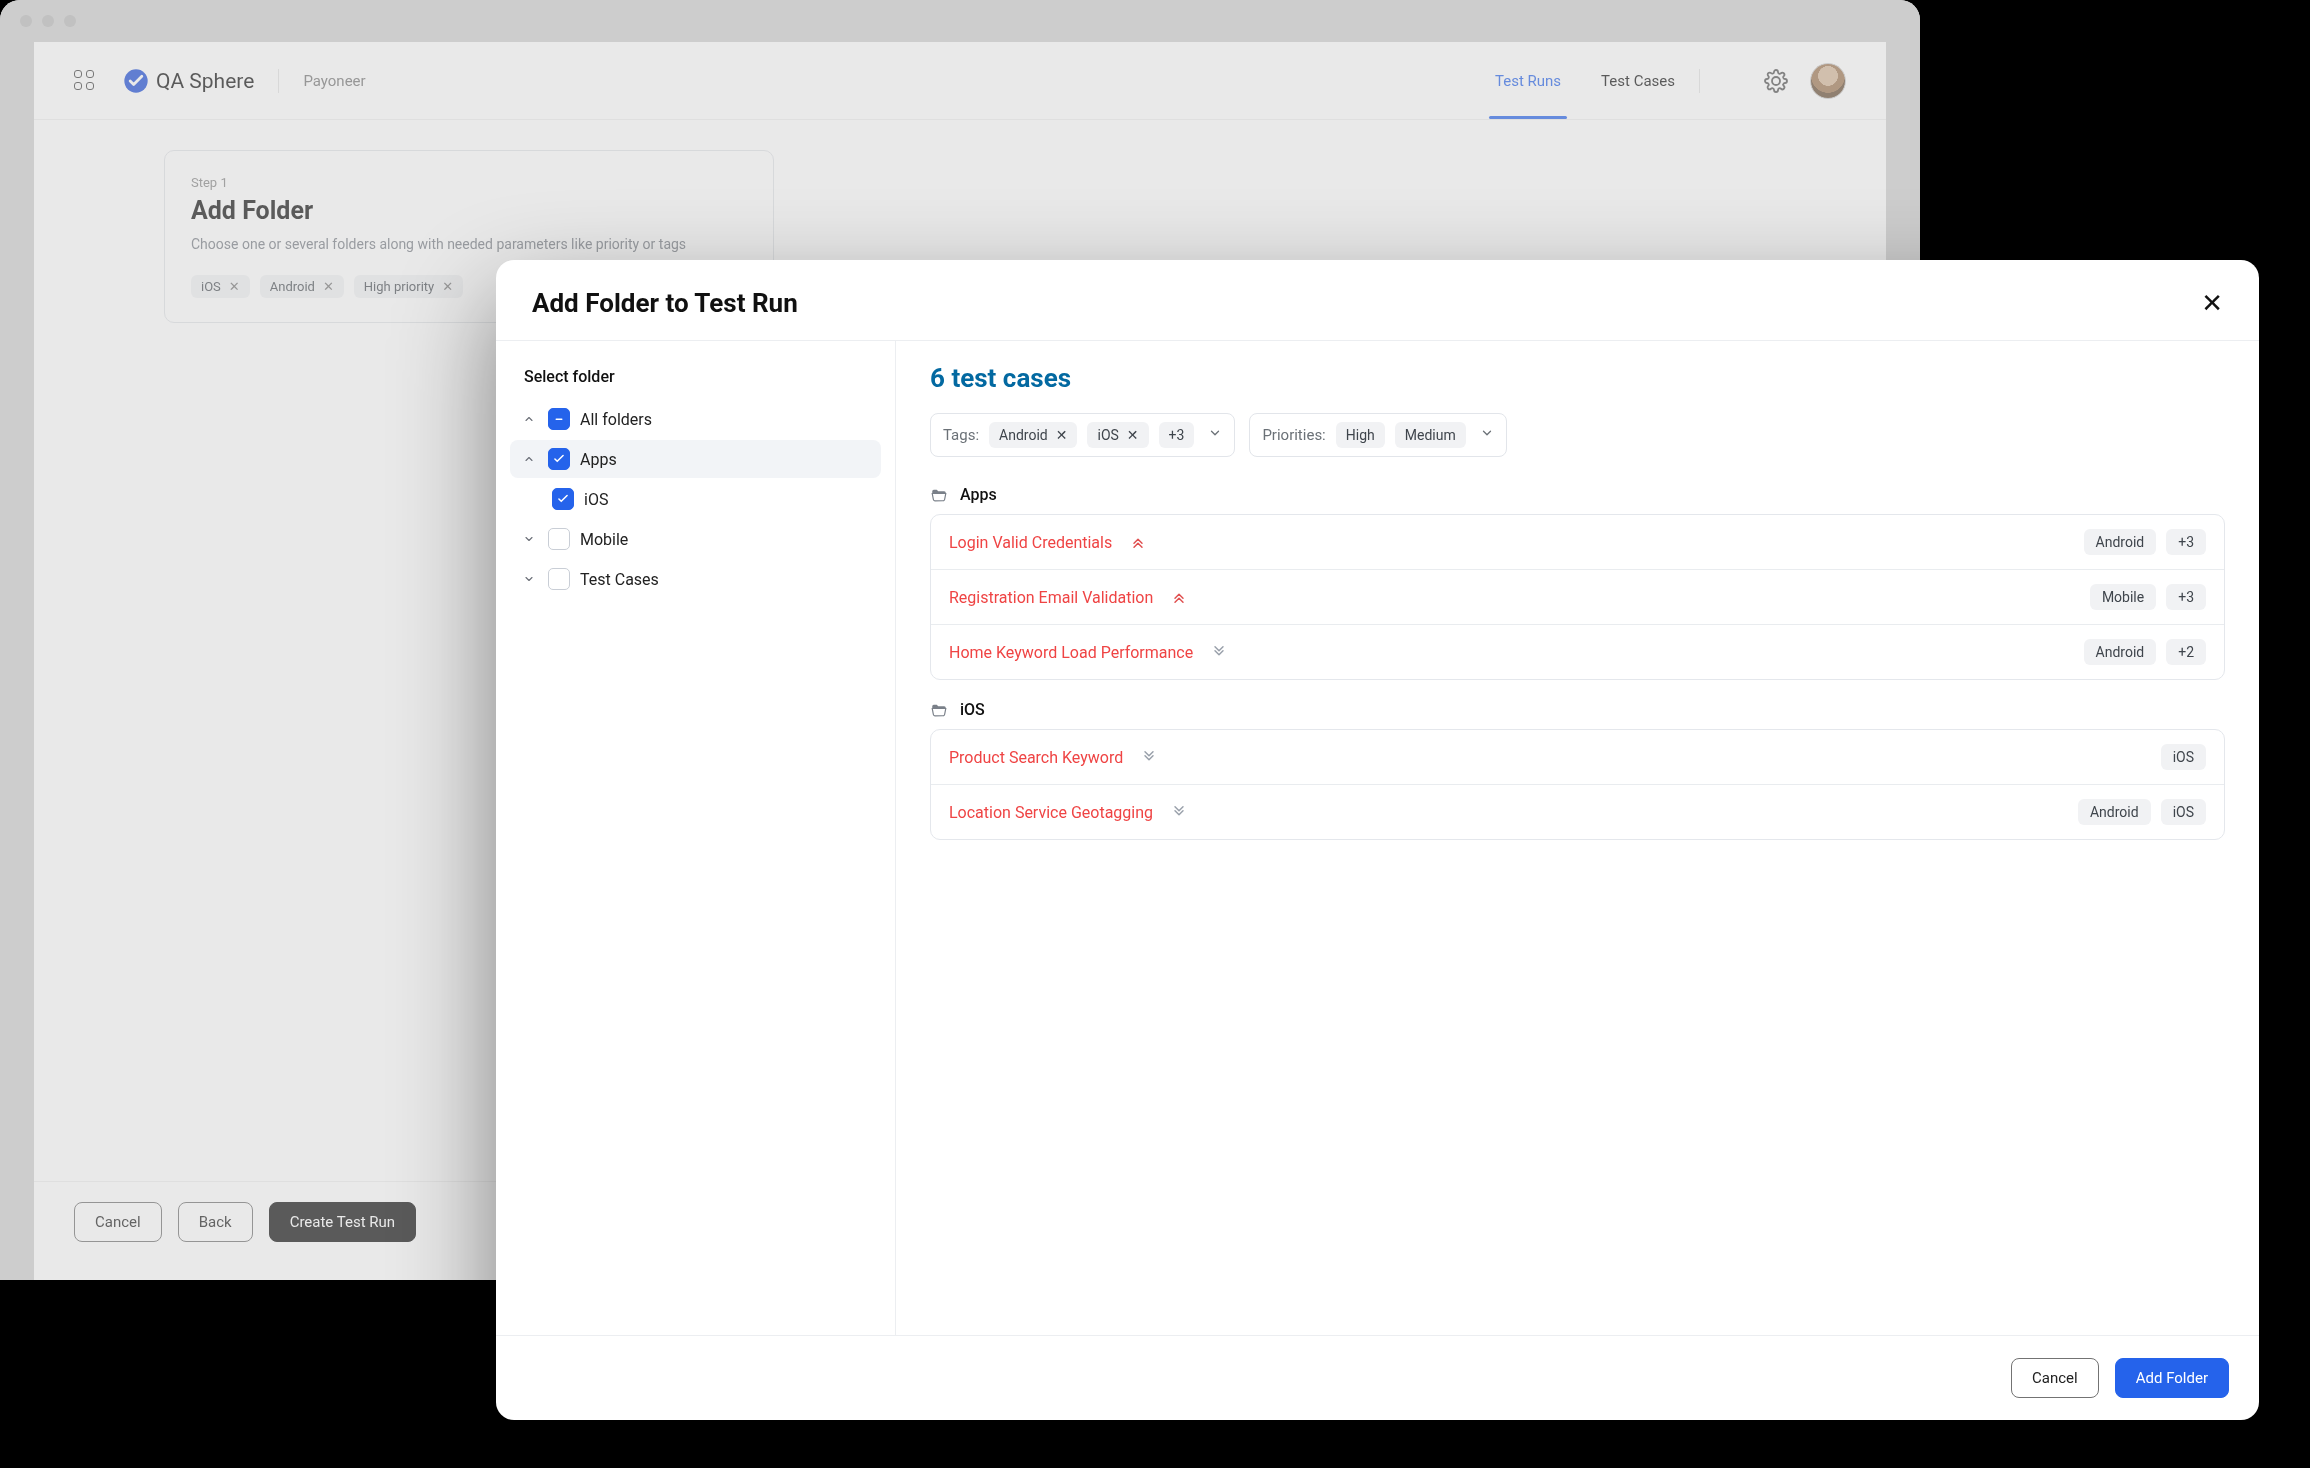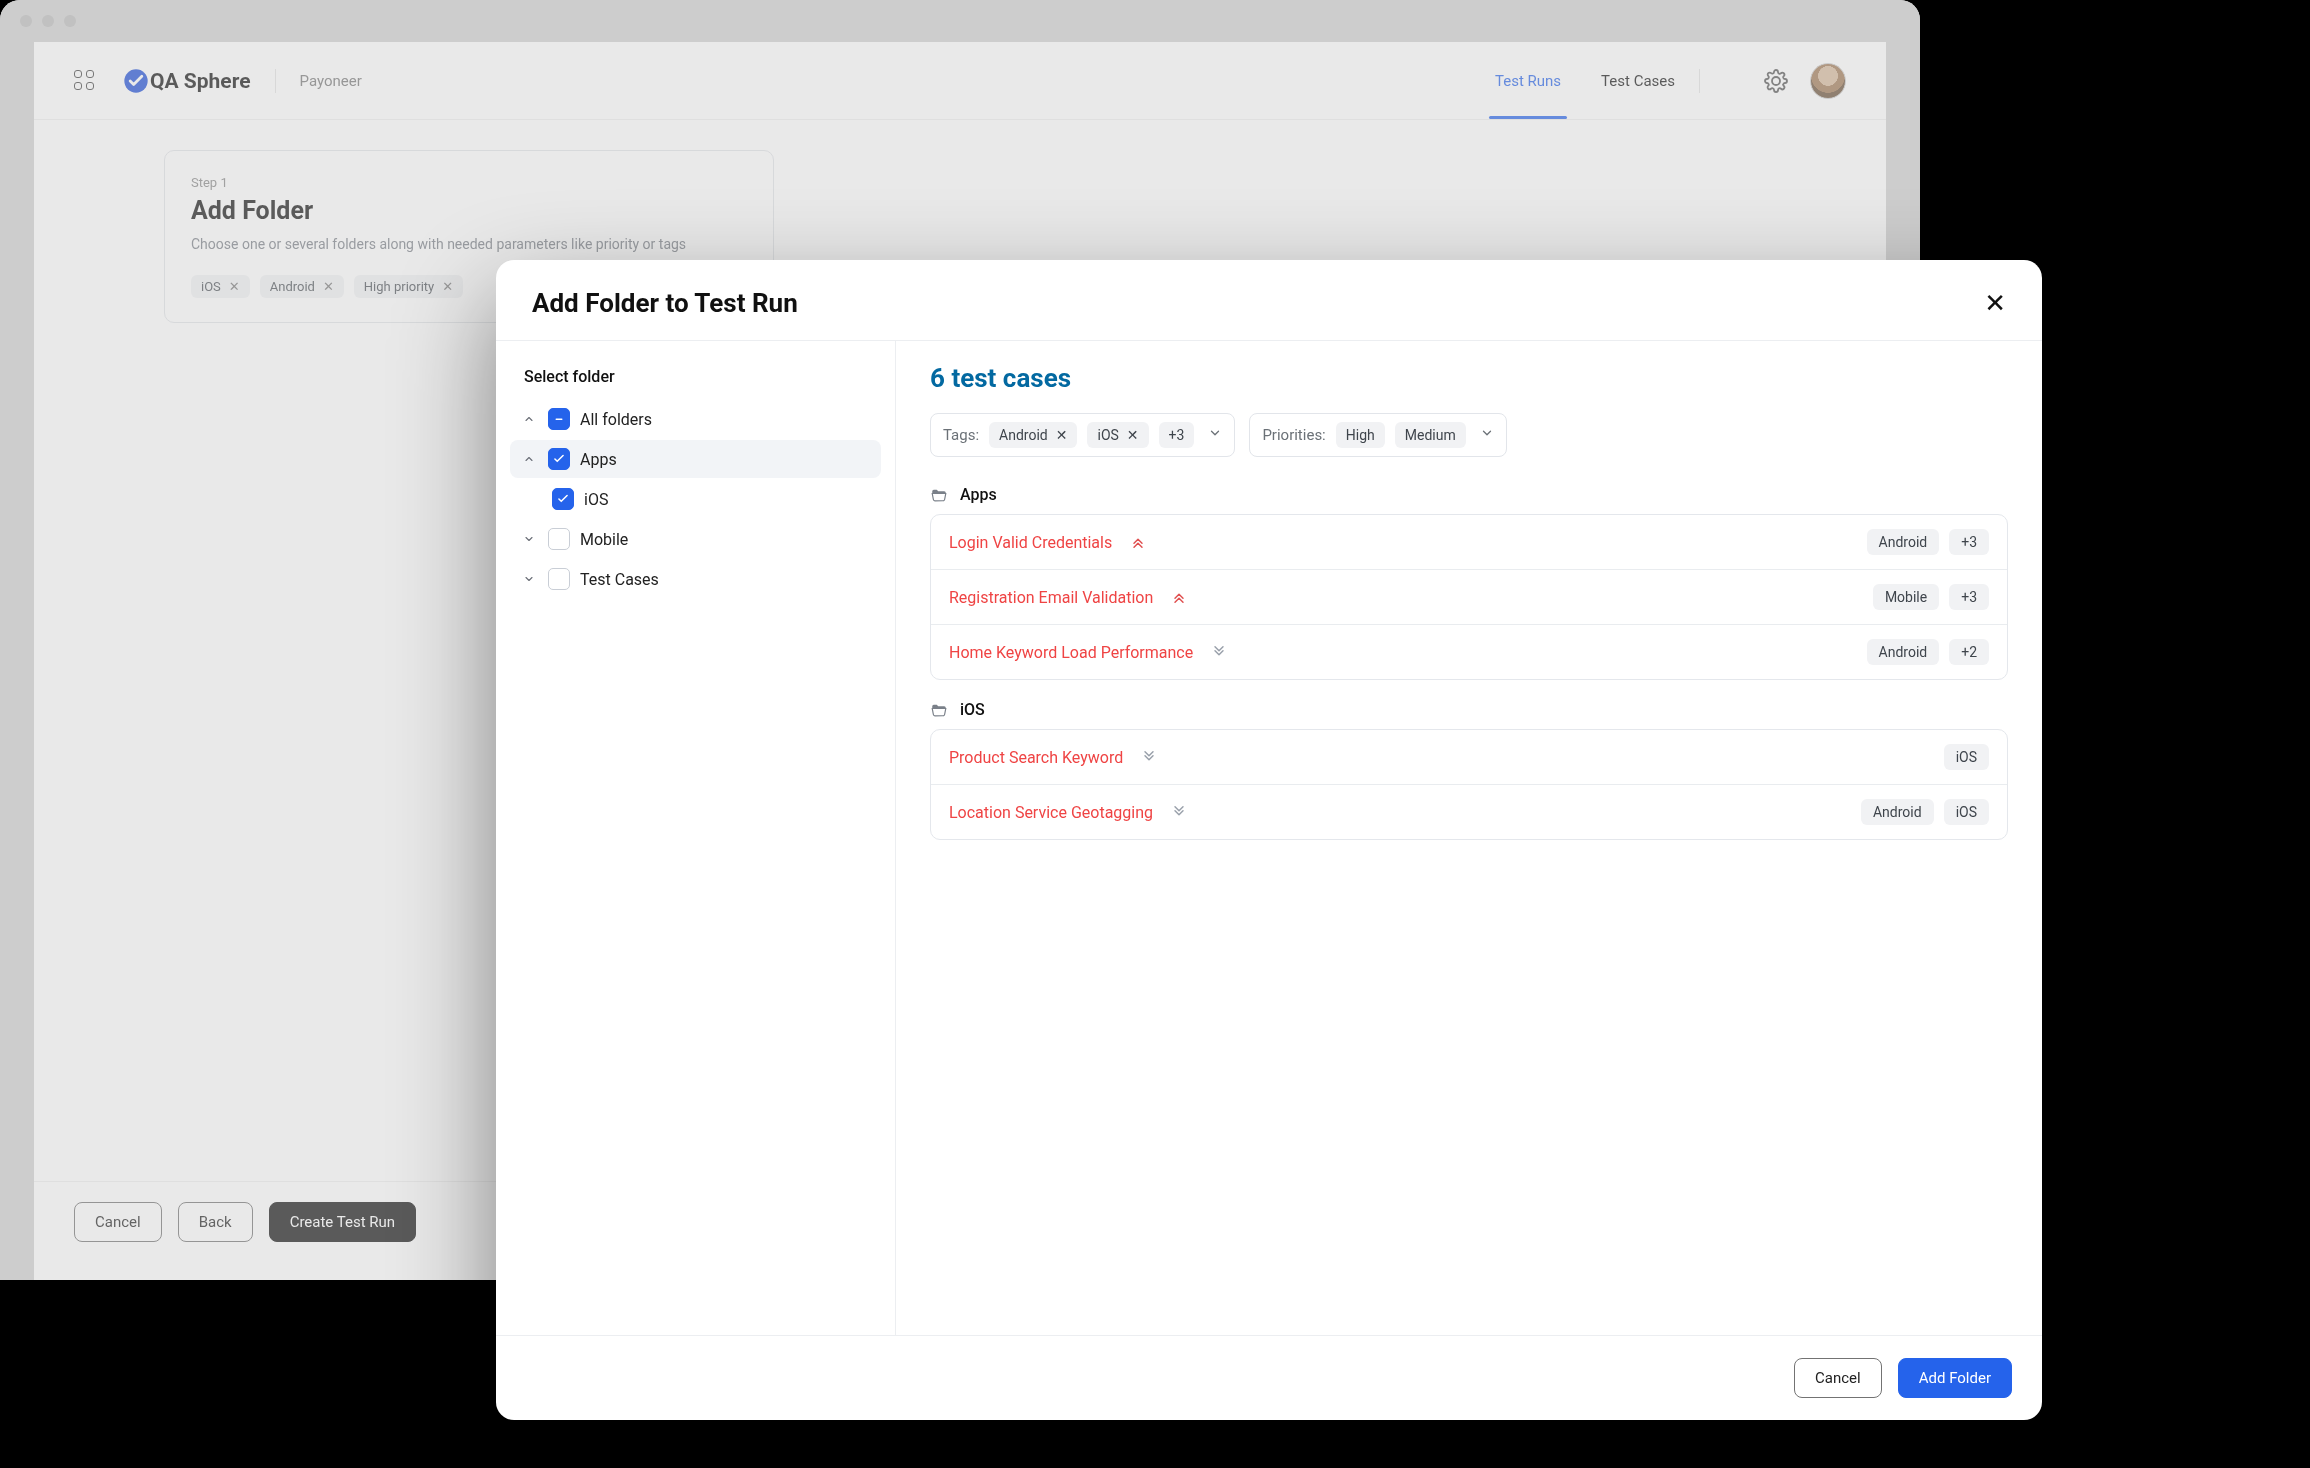--- a/index.html
+++ b/index.html
@@ -15,21 +15,21 @@
   .app {
     background: #fff; margin: 0 34px; height: calc(100% - 42px); display: flex; flex-direction: column;
     background: #fff;
   }
   .app-inner { background:#fff; }
   .topnav {
     display: flex; align-items: center; padding: 0 40px; height: 78px; border-bottom: 1px solid #eee; background:#fff;
   }
   .apps-grid { width: 22px; height: 22px; display:grid; grid-template-columns:repeat(2,8px); grid-template-rows:repeat(2,8px); gap:4px;}
   .apps-grid span{ border:1.6px solid #444; border-radius:3px;}
-  .logo-wrap { display:flex; align-items:center; margin-left: 26px; gap: 0; font-weight: 700; font-size: 21px; color:#111;text-align:right;}
+  .logo-wrap { display:flex; align-items:center; margin-left: 26px; gap: 6px; font-weight: 400; font-size: 21px; color:#111;text-align:right;}
   .logo-mark{ width:28px; height:28px; }
   .divider { width:1px; height:24px; background:#e3e3e3; margin: 0 24px;}
   .org-name { color:#777; font-size: 15px;}
   .spacer { flex:1; }
   .nav-tabs { display:flex; align-items:center; gap: 40px; }
   .nav-tab { font-size:15px; color:#111; padding: 28px 0; position:relative;}
   .nav-tab.active{ color:#2563eb; }
   .nav-tab.active::after{ content:""; position:absolute; bottom:-1px; left:-6px; right:-6px; height:3px; background:#2563eb; border-radius:2px;}
   .gear { width:24px; height:24px; color:#555; margin-left:40px;}
   .avatar { width:36px; height:36px; border-radius:50%; background: radial-gradient(circle at 50% 35%, #d7ba9c 35%, #a17854 36% 60%, #6c5138 61%); border:1px solid #ccc; margin-left:22px;}
@@ -45,21 +45,21 @@
   .chip{ background:#f1f2f4; border-radius:6px; padding:4px 10px; font-size:13px; color:#4b5157; display:flex; align-items:center; gap:8px;}
   .chip .x{ font-size:13px; color:#777;}
   .footer-bar{
     position:absolute; bottom:18px; left:34px; right:34px; background:#fff; padding: 20px 40px;
     display:flex; gap:16px; align-items:center; border-top:1px solid #eee;
   }
   .btn{ border:1px solid #737373; background:#fff; color:#222; border-radius:8px; padding: 10px 20px; font-size:15px; }
   .btn-dark{ background:#111; color:#fff; border-color:#111; }
   
   .modal {
-    position: absolute; top: 260px; left: 496px; width: 1546px; height: 1160px;
+    position: absolute; top: 260px; left: 496px; width: 1763px; height: 1160px;
     background:#fff; border-radius: 18px; box-shadow: 0 40px 100px rgba(0,0,0,0.45);
     display:flex; flex-direction:column;
   }
   .modal-header{ display:flex; align-items:center; justify-content:space-between; padding: 28px 36px 22px; }
   .modal-title{ font-size:26px; font-weight:700; color:#111;}
   .close-x{ font-size:26px; color:#111; cursor:pointer;}
   .modal-split{ flex:1; display:flex; border-top:1px solid #eceef1;}
   .left-pane{ width: 400px; border-right:1px solid #eceef1; padding: 22px 14px; }
   .sf-label{ font-size:16px; color:#111; font-weight:500; padding: 4px 14px 14px;}
   .tree{ display:flex; flex-direction:column; gap:2px;}

